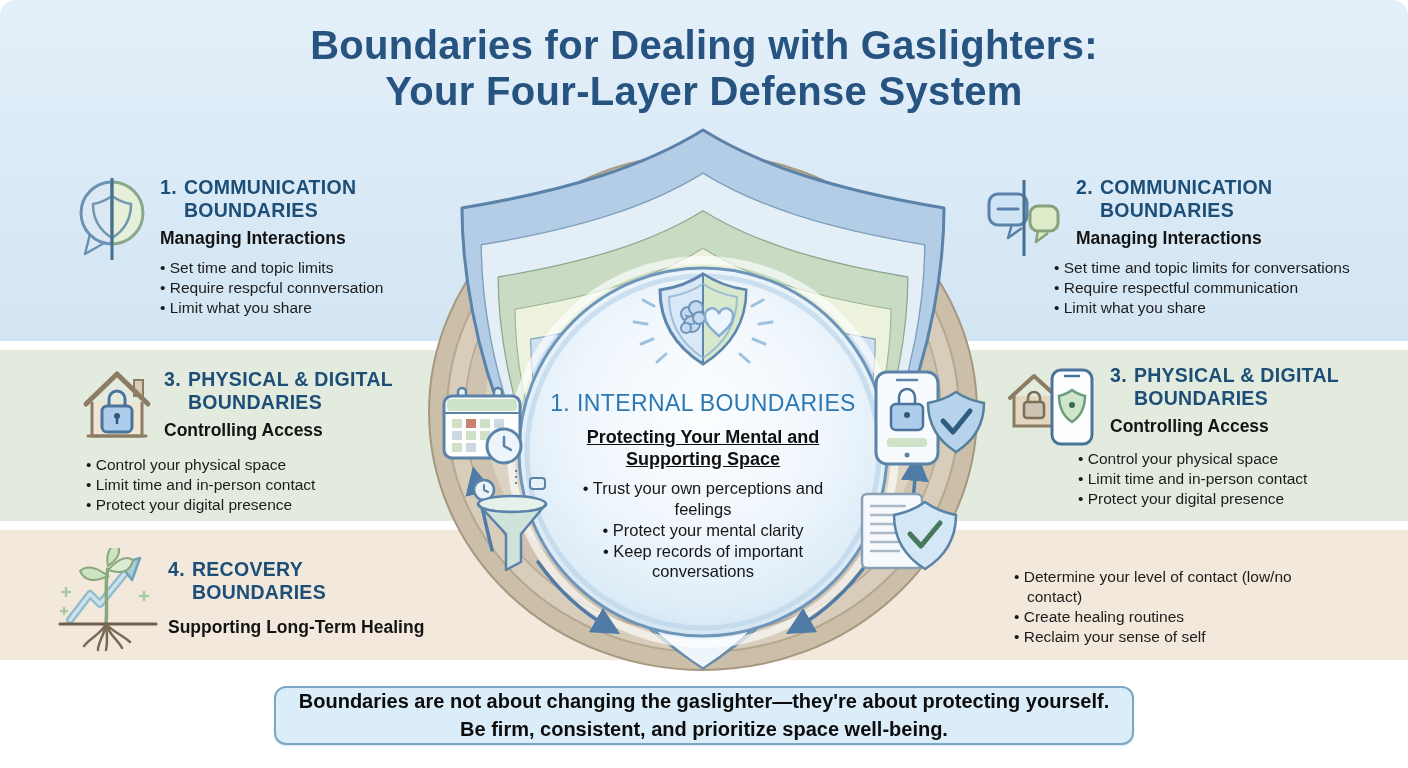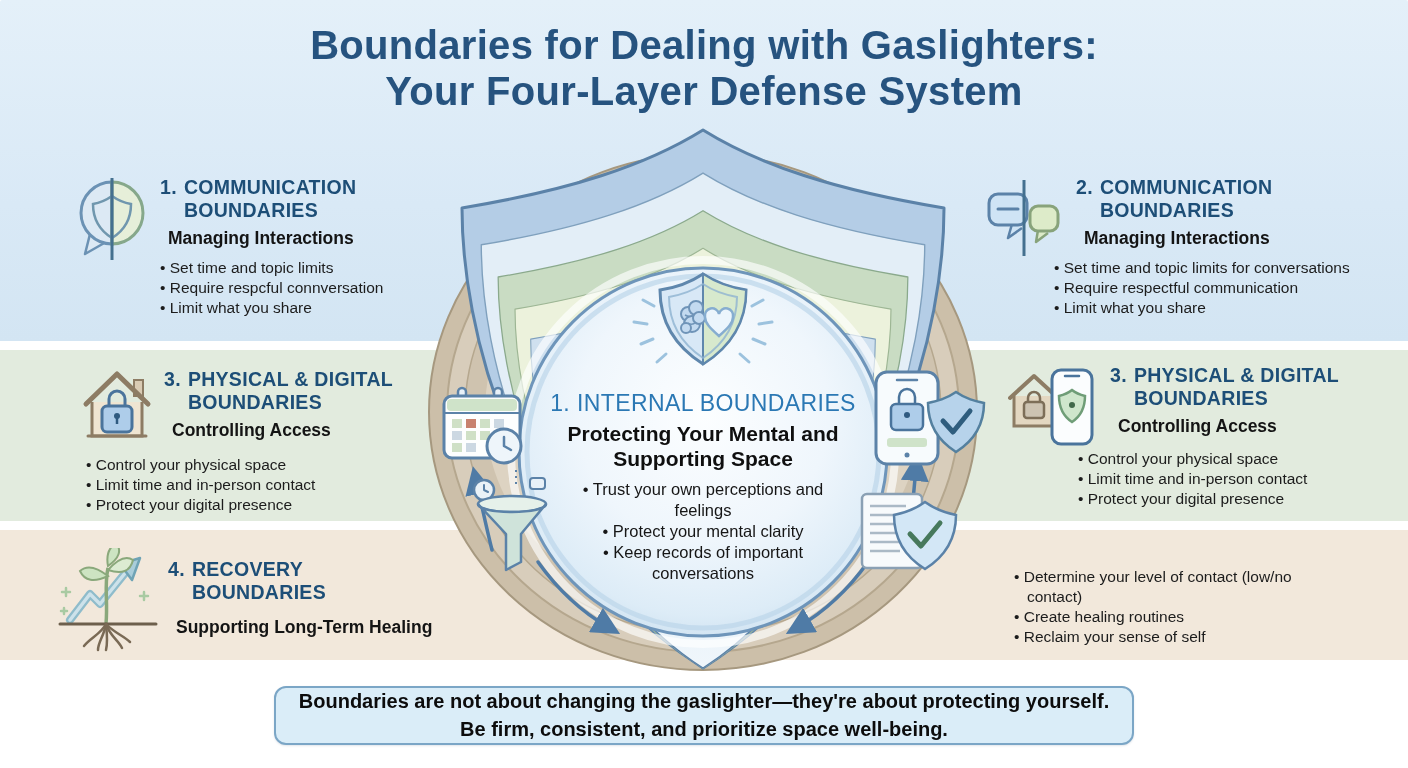--- a/index.html
+++ b/index.html
@@ -1,44 +1,44 @@
 <!DOCTYPE html>
 <html><head>
 <meta charset="utf-8">
 <style>
   html,body{margin:0;padding:0;background:#ffffff;}
   *{box-sizing:border-box;}
   .canvas{
     position:relative;width:1408px;height:768px;overflow:hidden;
-    background:#ffffff;border-radius:2px;
+    background:#ffffff;border-radius:16px;
     font-family:"Liberation Sans","DejaVu Sans",sans-serif;
   }
   
   .band{position:absolute;left:0;width:1408px;}
   .band-blue{top:0;height:341px;background:linear-gradient(180deg,#e4f0f9 0%,#d9e9f6 60%,#d3e5f3 100%);}
   .band-green{top:350px;height:171px;background:#e2ebde;}
   .band-tan{top:530px;height:130px;background:#f2e8db;}
   
   .title{position:absolute;top:22px;left:0;width:1408px;text-align:center;
     color:#26537f;font-weight:700;font-size:40px;line-height:46px;letter-spacing:.3px;}
   
   .section{position:absolute;}
   .icon{position:absolute;}
   .content{position:relative;}
   .heading{display:flex;color:#1d4e77;font-weight:700;font-size:19.5px;line-height:1.2;letter-spacing:.3px;}
   .heading .num{margin-right:7px;white-space:nowrap;}
   .heading .htext{width:240px;}
-  .subtitle{margin-top:5px;font-size:17.5px;font-weight:700;color:#141414;margin-left:8px;}
+  .subtitle{margin-top:5px;font-size:17.5px;font-weight:700;color:#141414;}
   ul.bullets{list-style:none;margin:9px 0 0 0;padding:0;font-size:15.5px;line-height:1.3;color:#1c1c1c;}
   ul.bullets li{padding-left:13px;text-indent:-13px;}
   ul.bullets li::before{content:"• ";}
   
   .center-text{position:absolute;left:538px;top:390px;width:330px;text-align:center;}
   .center-heading{color:#2b78b4;font-weight:400;font-size:23px;letter-spacing:.4px;}
-  .center-sub{margin-top:4px;font-size:21px;font-weight:700;color:#0f0f0f;line-height:1.2;}
+  .center-sub{margin-top:10px;font-size:18px;font-weight:700;color:#0f0f0f;line-height:1.2;text-decoration:underline;}
   ul.center-bullets{list-style:none;margin:8px auto 0 auto;padding:0;width:252px;
     font-size:16.5px;line-height:1.26;color:#161616;}
   ul.center-bullets li::before{content:"• ";}
   
   .callout{position:absolute;left:274px;top:686px;width:860px;
     background:#daedf8;border:2.5px solid #7ba6c6;border-radius:12px;
     padding:0 12px;text-align:center;color:#0c0c0c;
     font-size:20px;font-weight:700;line-height:1.38;
     box-shadow:0 1px 2px rgba(60,90,120,.15);}
   .shield-stage{position:absolute;left:420px;top:122px;width:570px;height:560px;}

